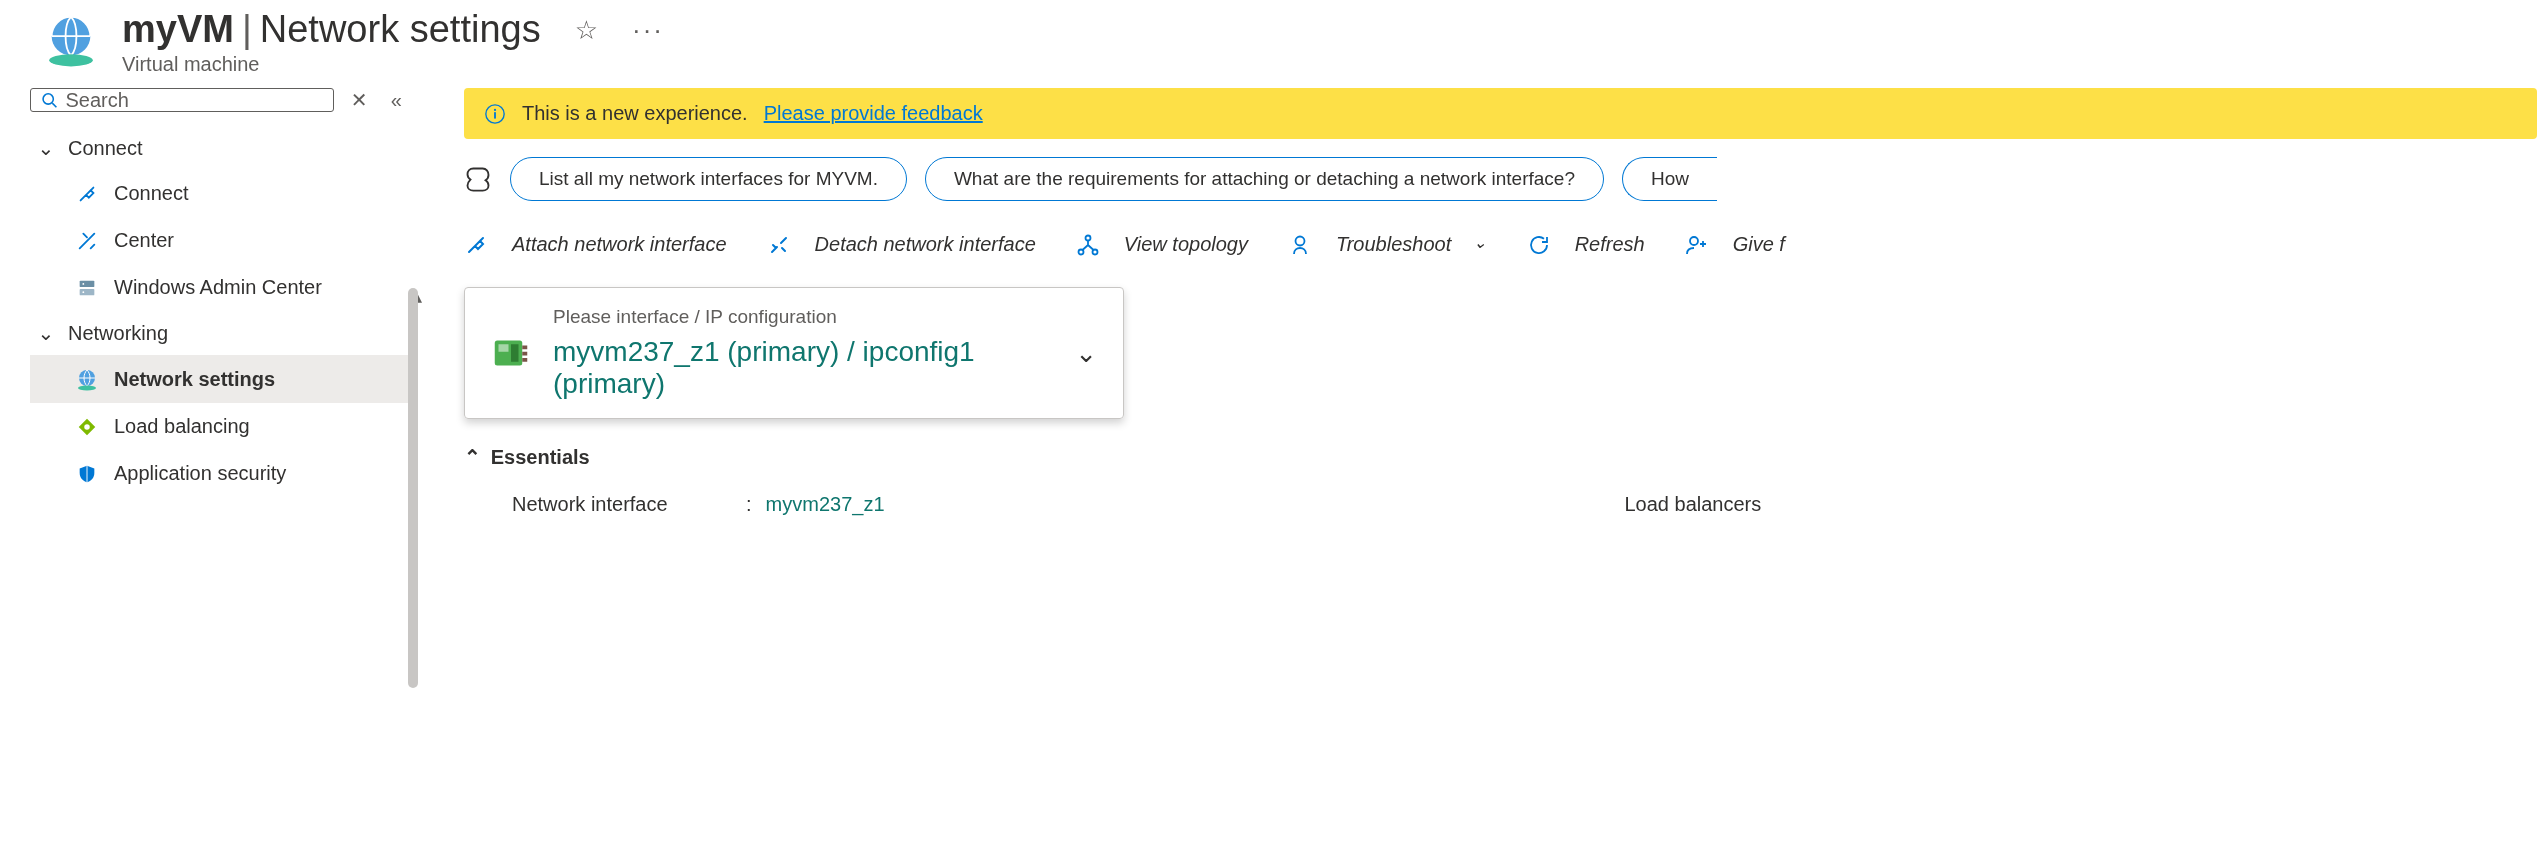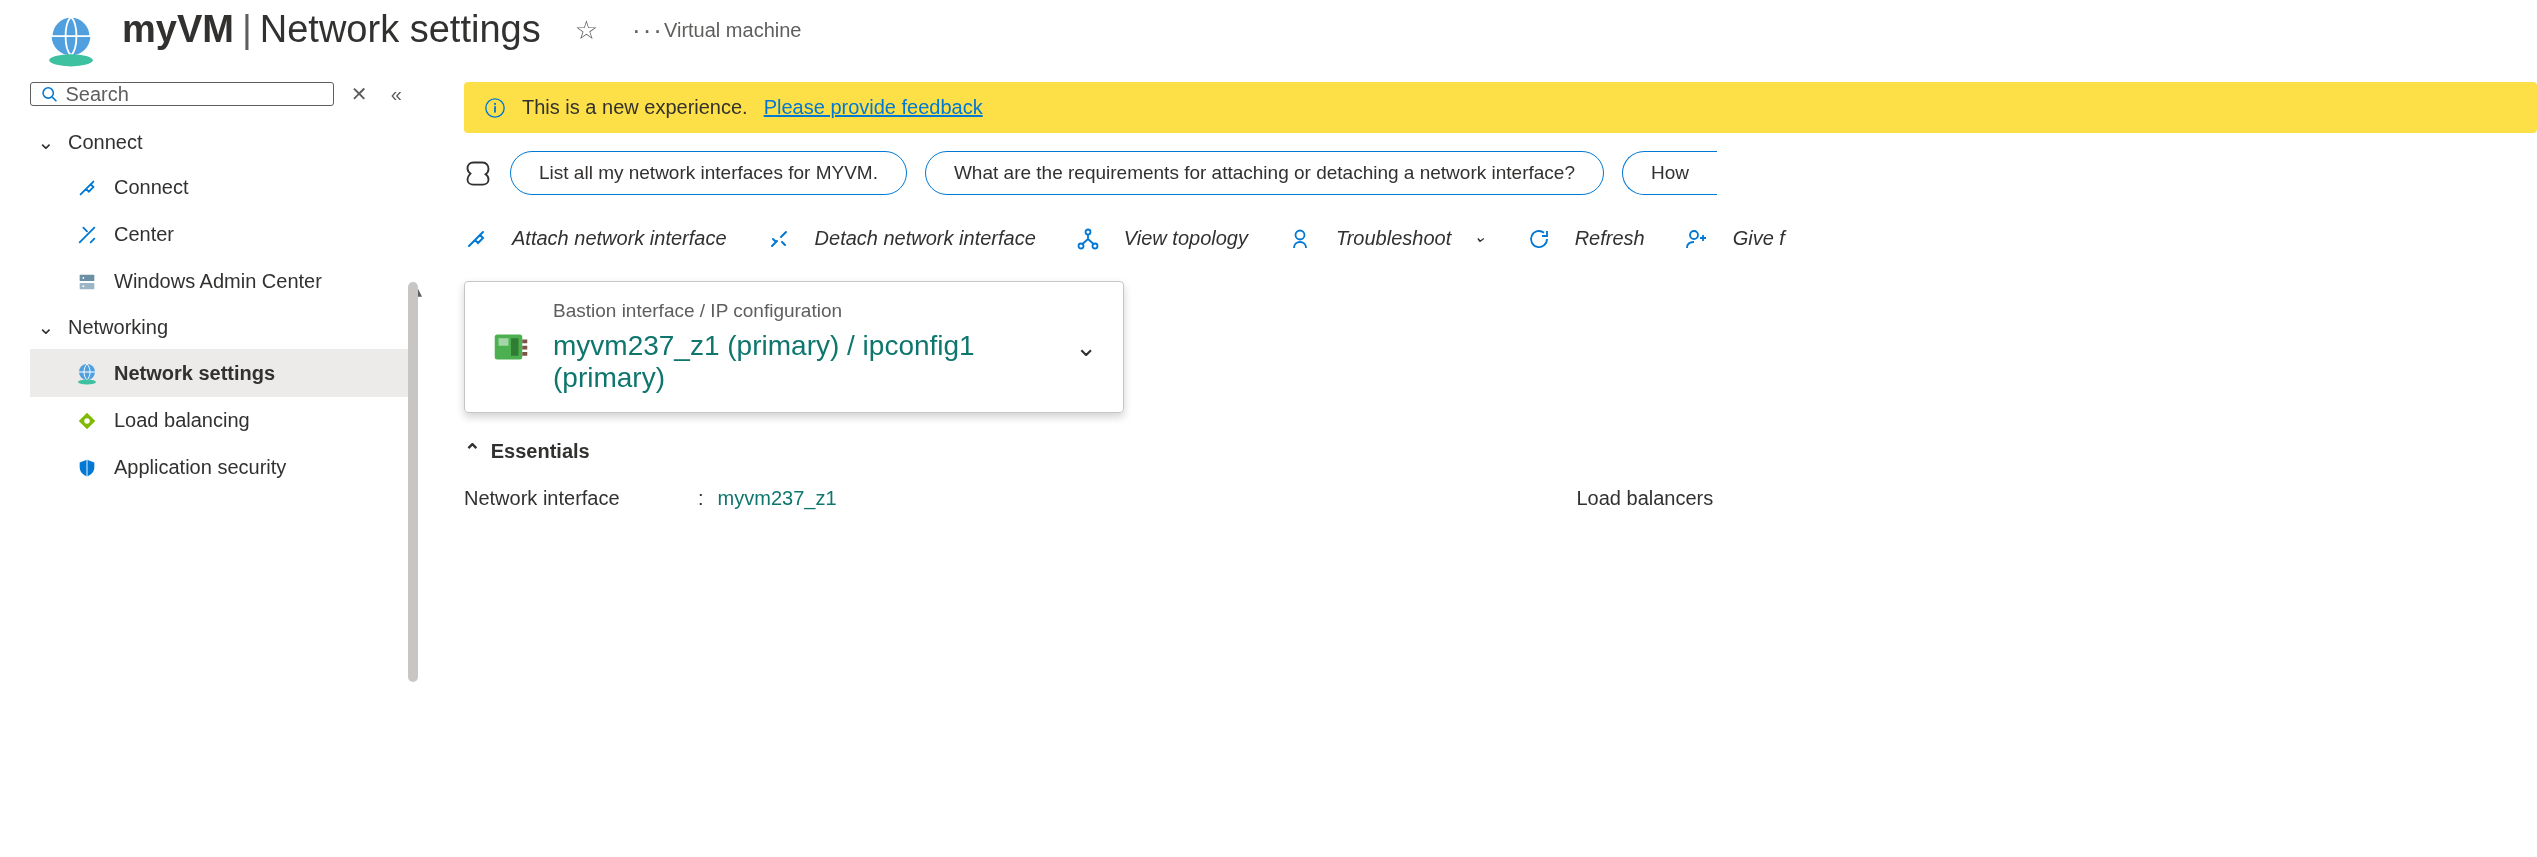--- a/index.html
+++ b/index.html
@@ -14,21 +14,21 @@
   }
   .page { display: flex; flex-direction: column; height: 100%; }
   
   .header {
     display: flex;
     align-items: flex-start;
     padding: 8px 0 12px 42px;
     gap: 22px;
   }
   .hdr-icon { width: 58px; height: 58px; flex: 0 0 auto; margin-top: 4px; }
-  .hdr-text { display: flex; flex-direction: row; align-items: center; }
+  .hdr-text { display: flex; flex-direction: column; }
   .hdr-title-row { display: flex; align-items: center; gap: 34px; }
   .hdr-title {
     font-size: 38px; font-weight: 400; color: #323130;
     display: flex; align-items: baseline;
   }
   .hdr-title .res-name { font-weight: 600; }
   .hdr-title .sep { margin: 0 8px; font-weight: 300; color: #605e5c; }
   .hdr-sub { font-size: 20px; color: #605e5c; margin-top: 2px; }
   .hdr-star, .hdr-more { font-size: 26px; color: #605e5c; cursor: pointer; line-height: 1; }
   .hdr-more { letter-spacing: 2px; }
@@ -104,21 +104,21 @@
     box-shadow: 0 4px 8px rgba(0,0,0,0.18);
     margin-bottom: 26px;
   }
   .nic-icon { width: 40px; height: 40px; flex: 0 0 auto; }
   .nic-text { flex: 1; }
   .nic-label { font-size: 19px; color: #605e5c; }
   .nic-value { font-size: 28px; color: #0f766e; margin-top: 8px; }
   .nic-chev { font-size: 26px; color: #323130; }
   .essentials-hdr { display: flex; align-items: center; gap: 10px; font-size: 20px; font-weight: 600; margin-bottom: 24px; cursor: pointer; }
   .ess-grid { display: flex; gap: 320px; }
-  .ess-row { display: flex; align-items: baseline; gap: 14px; font-size: 20px; }
+  .ess-row { display: flex; align-items: baseline; gap: 14px; font-size: 20px; margin-left: 48px; }
   .ess-row .k { width: 220px; color: #323130; }
   .ess-row .colon { color: #323130; }
   .ess-row .v.link { color: #0f766e; cursor: pointer; }
 </style>
 </head>
 <body>
 
 <div class="page">
 
   <div class="header">
@@ -297,21 +297,21 @@
       <div class="nic-card">
         <svg class="nic-icon" viewBox="0 0 32 32">
           <rect x="3" y="6" width="22" height="20" rx="2" fill="#4caf50"></rect>
           <rect x="6" y="9" width="8" height="6" fill="#a5d6a7"></rect>
           <rect x="16" y="9" width="6" height="14" fill="#2e7d32"></rect>
           <rect x="25" y="10" width="4" height="3" fill="#795548"></rect>
           <rect x="25" y="15" width="4" height="3" fill="#795548"></rect>
           <rect x="25" y="20" width="4" height="3" fill="#795548"></rect>
         </svg>
         <div class="nic-text">
-          <div class="nic-label">Bastion interface / IP configuration</div>
+          <div class="nic-label">Please interface / IP configuration</div>
           <div class="nic-value">myvm237_z1 (primary) / ipconfig1 (primary)</div>
         </div>
         <span class="nic-chev">⌄</span>
       </div>
 
       <div class="essentials-hdr">
         <span>⌃</span>
         <span>Essentials</span>
       </div>
 

